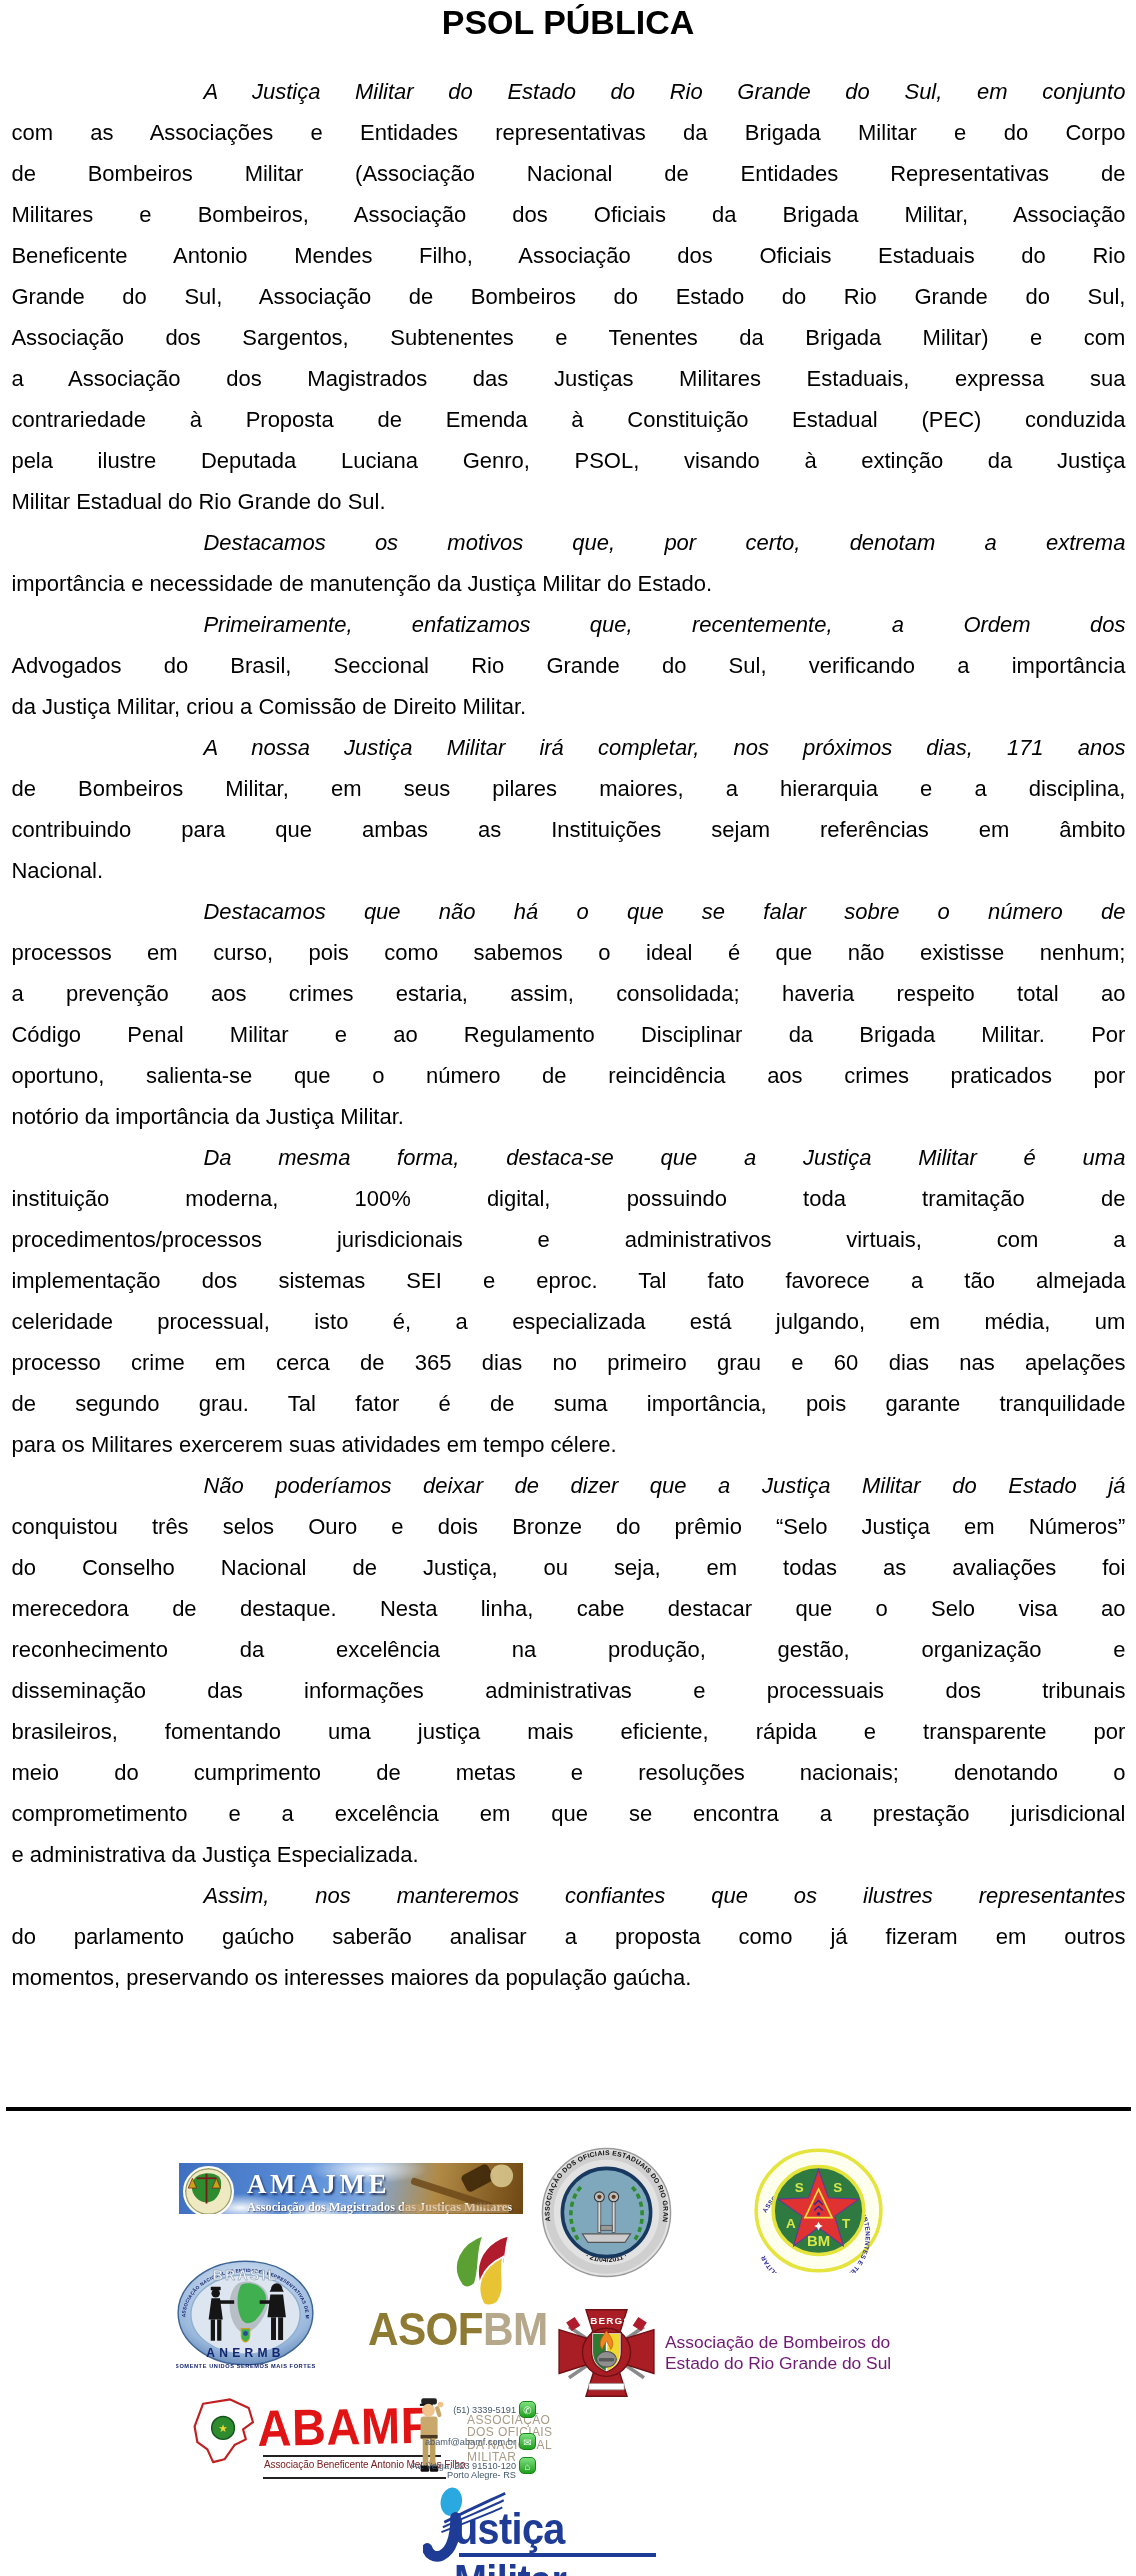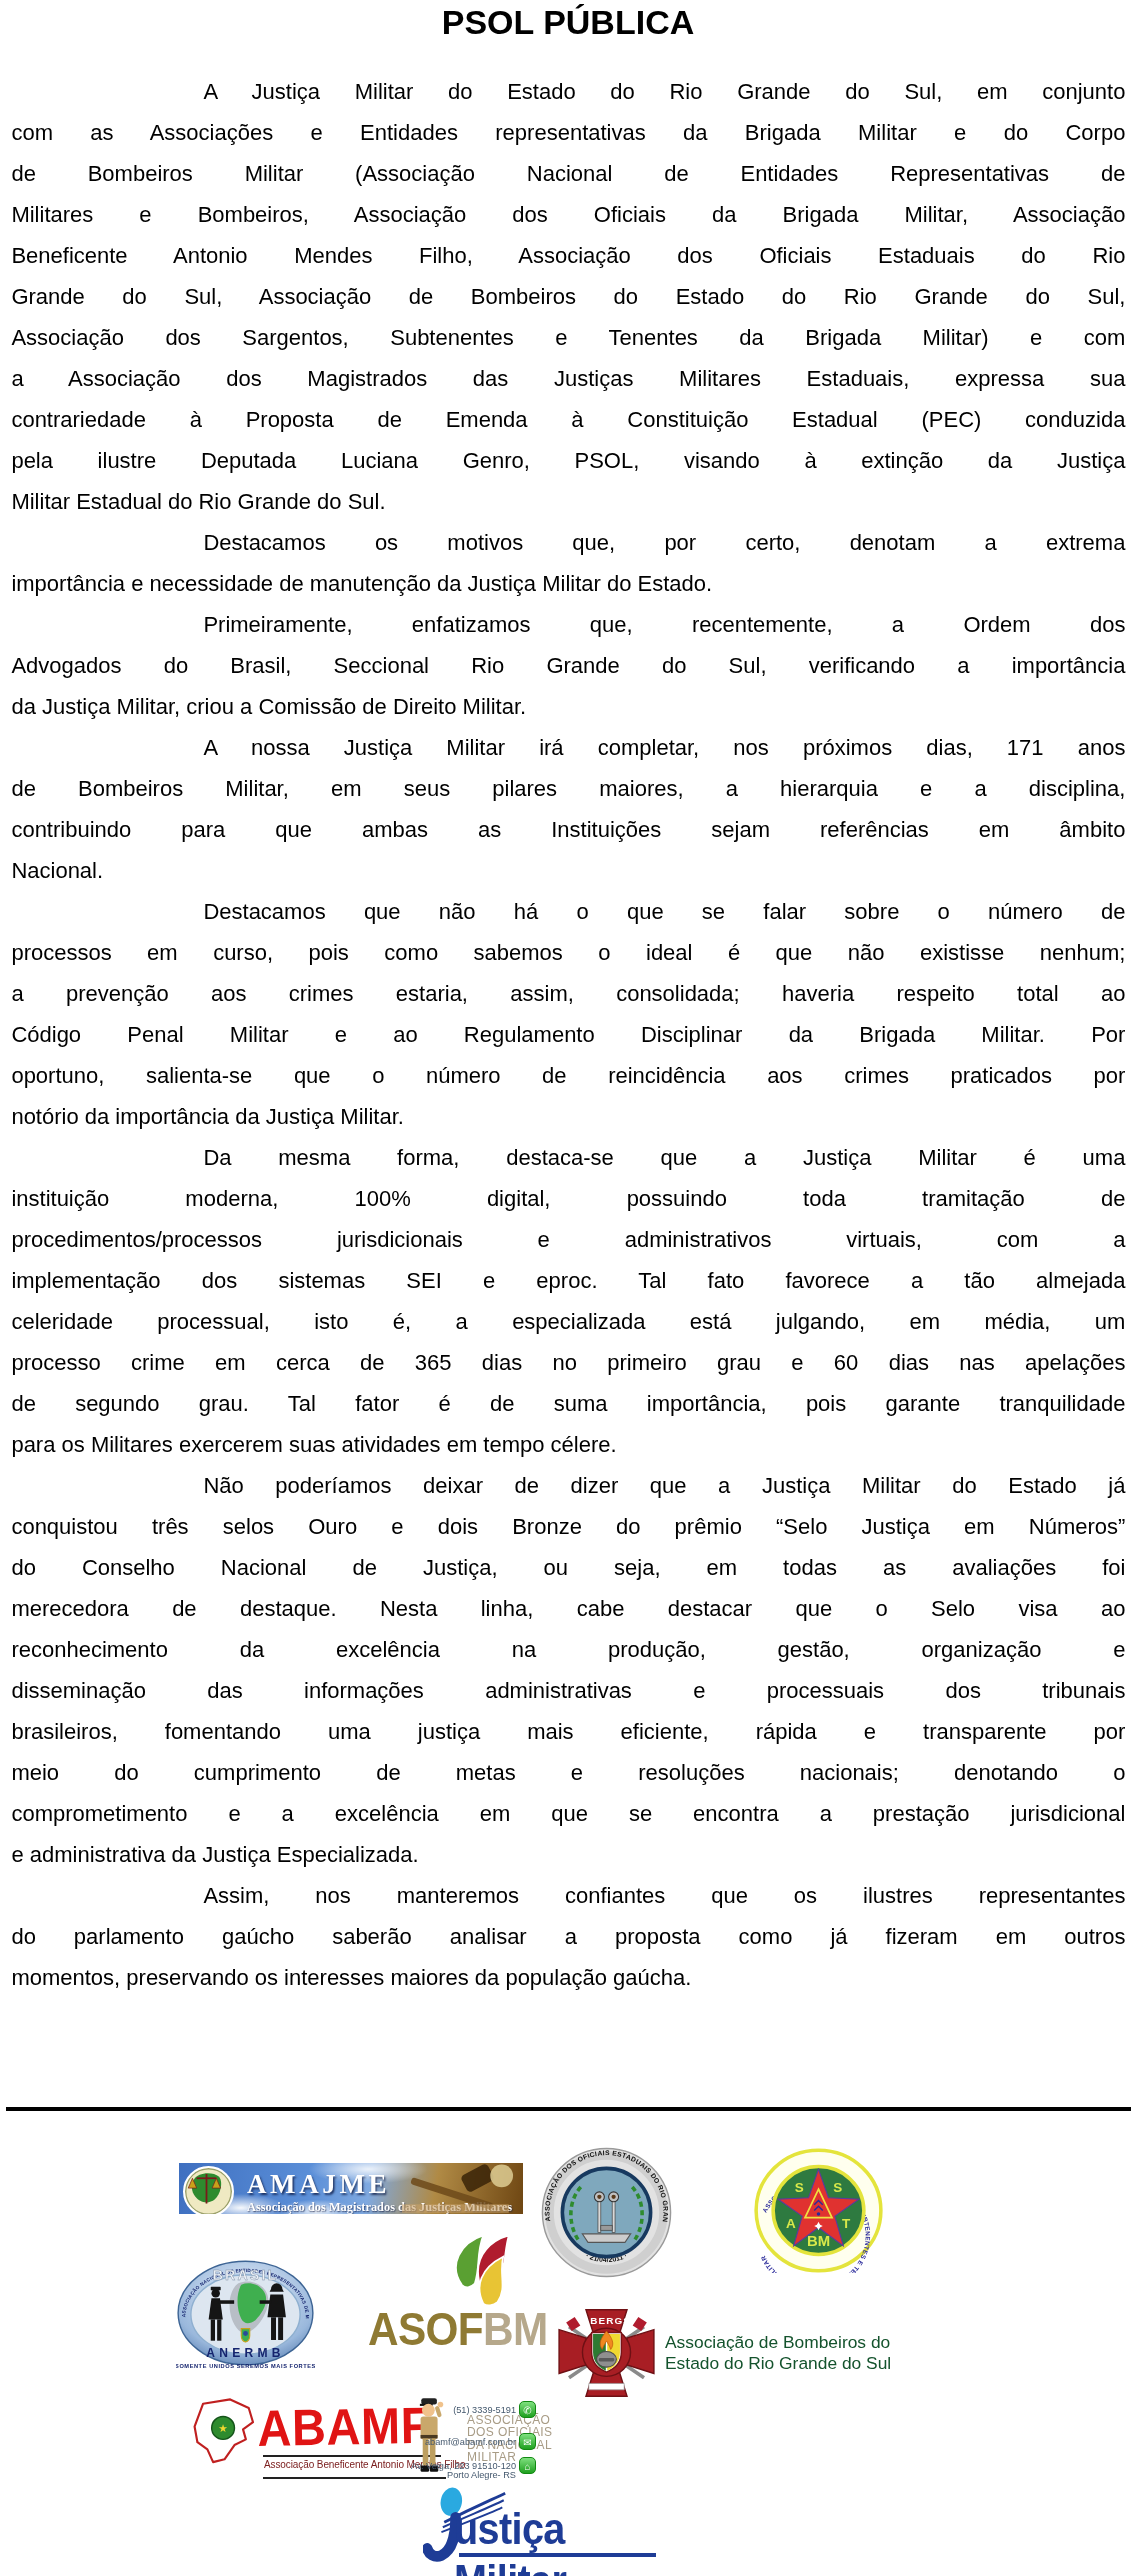--- a/index.html
+++ b/index.html
@@ -4,21 +4,21 @@
 <style>
   html,body{margin:0;padding:0;background:#fff;}
   #page{position:relative;width:1136px;height:2576px;background:#fff;overflow:hidden;
         font-family:"Liberation Sans",sans-serif;color:#000;}
   
   .doc-title{position:absolute;top:2.8px;left:0;right:0;text-align:center;
              font-size:34px;font-weight:bold;letter-spacing:0px;}
   #article{position:absolute;left:11.4px;top:71px;width:1114px;}
   .ln{height:41px;line-height:41px;font-size:22px;white-space:nowrap0;
       text-align:justify;text-align-last:justify;overflow:visible;}
-  .ln.indent{text-indent:192px;}
+  .ln.indent{text-indent:192px;font-style:italic;}
   .ln.last{text-align:left;text-align-last:left;}
   .rule{position:absolute;left:5.7px;top:2107px;width:1125px;height:3.6px;background:#000;}
   
   .abs{position:absolute;}
   
   #amajme{left:179px;top:2163px;width:344px;height:51px;overflow:hidden;
      background:
        radial-gradient(ellipse 64px 20px at 18% 88%, rgba(255,255,255,.95), rgba(255,255,255,0) 70%),
        radial-gradient(ellipse 85px 21px at 55% 12%, rgba(255,255,255,.85), rgba(255,255,255,0) 70%),
        radial-gradient(ellipse 57px 17px at 40% 95%, rgba(255,255,255,.9), rgba(255,255,255,0) 70%),
@@ -28,21 +28,21 @@
   #amajme .amajme-name{position:absolute;left:68px;top:5.7px;font-family:"Liberation Serif",serif;
      font-weight:bold;font-size:27px;color:#fff;letter-spacing:3.6px;text-shadow:1.4px 2.1px 2.1px rgba(10,20,60,.75);}
   #amajme .amajme-sub{position:absolute;left:68px;top:37px;font-family:"Liberation Serif",serif;
      font-weight:bold;font-size:12.4px;color:#fff;text-shadow:0.7px 1.4px 1.4px rgba(10,20,60,.7);}
   
   #asofbm-acronym{left:368px;top:2301px;font-size:47px;font-weight:bold;letter-spacing:-0.7px;
      transform:scaleX(.9);transform-origin:0 0;}
   #asofbm-acronym .a1{color:#8f7a33;} #asofbm-acronym .a2{color:#b6a88b;}
   #asofbm-sub{left:467px;top:2366px;font-size:12px;line-height:12.4px;color:#a89c86;letter-spacing:0.4px;margin-top:48px;}
   
-  #abergs-caption{left:665px;top:2332px;font-size:17.4px;line-height:21px;color:#14532d;}
+  #abergs-caption{left:665px;top:2332px;font-size:17.4px;line-height:21px;color:#701a75;}
   
   #abamf-acronym{left:257px;top:2399px;font-size:51px;font-weight:bold;color:#e01414;
      letter-spacing:0.7px;transform:scaleX(.92) rotate(-1deg);transform-origin:0 0;}
   .abamf-line1{left:263px;top:2455px;width:178px;height:2.1px;background:#222;}
   .abamf-line2{left:263px;top:2477px;width:183px;height:2.1px;background:#222;}
   #abamf-sub{left:264px;top:2459px;font-size:10px;color:#7c2020;letter-spacing:-0.1px;}
   #abamf-contacts{left:384px;top:2401px;width:132px;text-align:right;
      font-size:9.2px;color:#44586d;}
   #abamf-contacts .row{position:absolute;right:0;width:132px;}
   .cicon{position:absolute;width:17px;height:17px;border-radius:5px;

